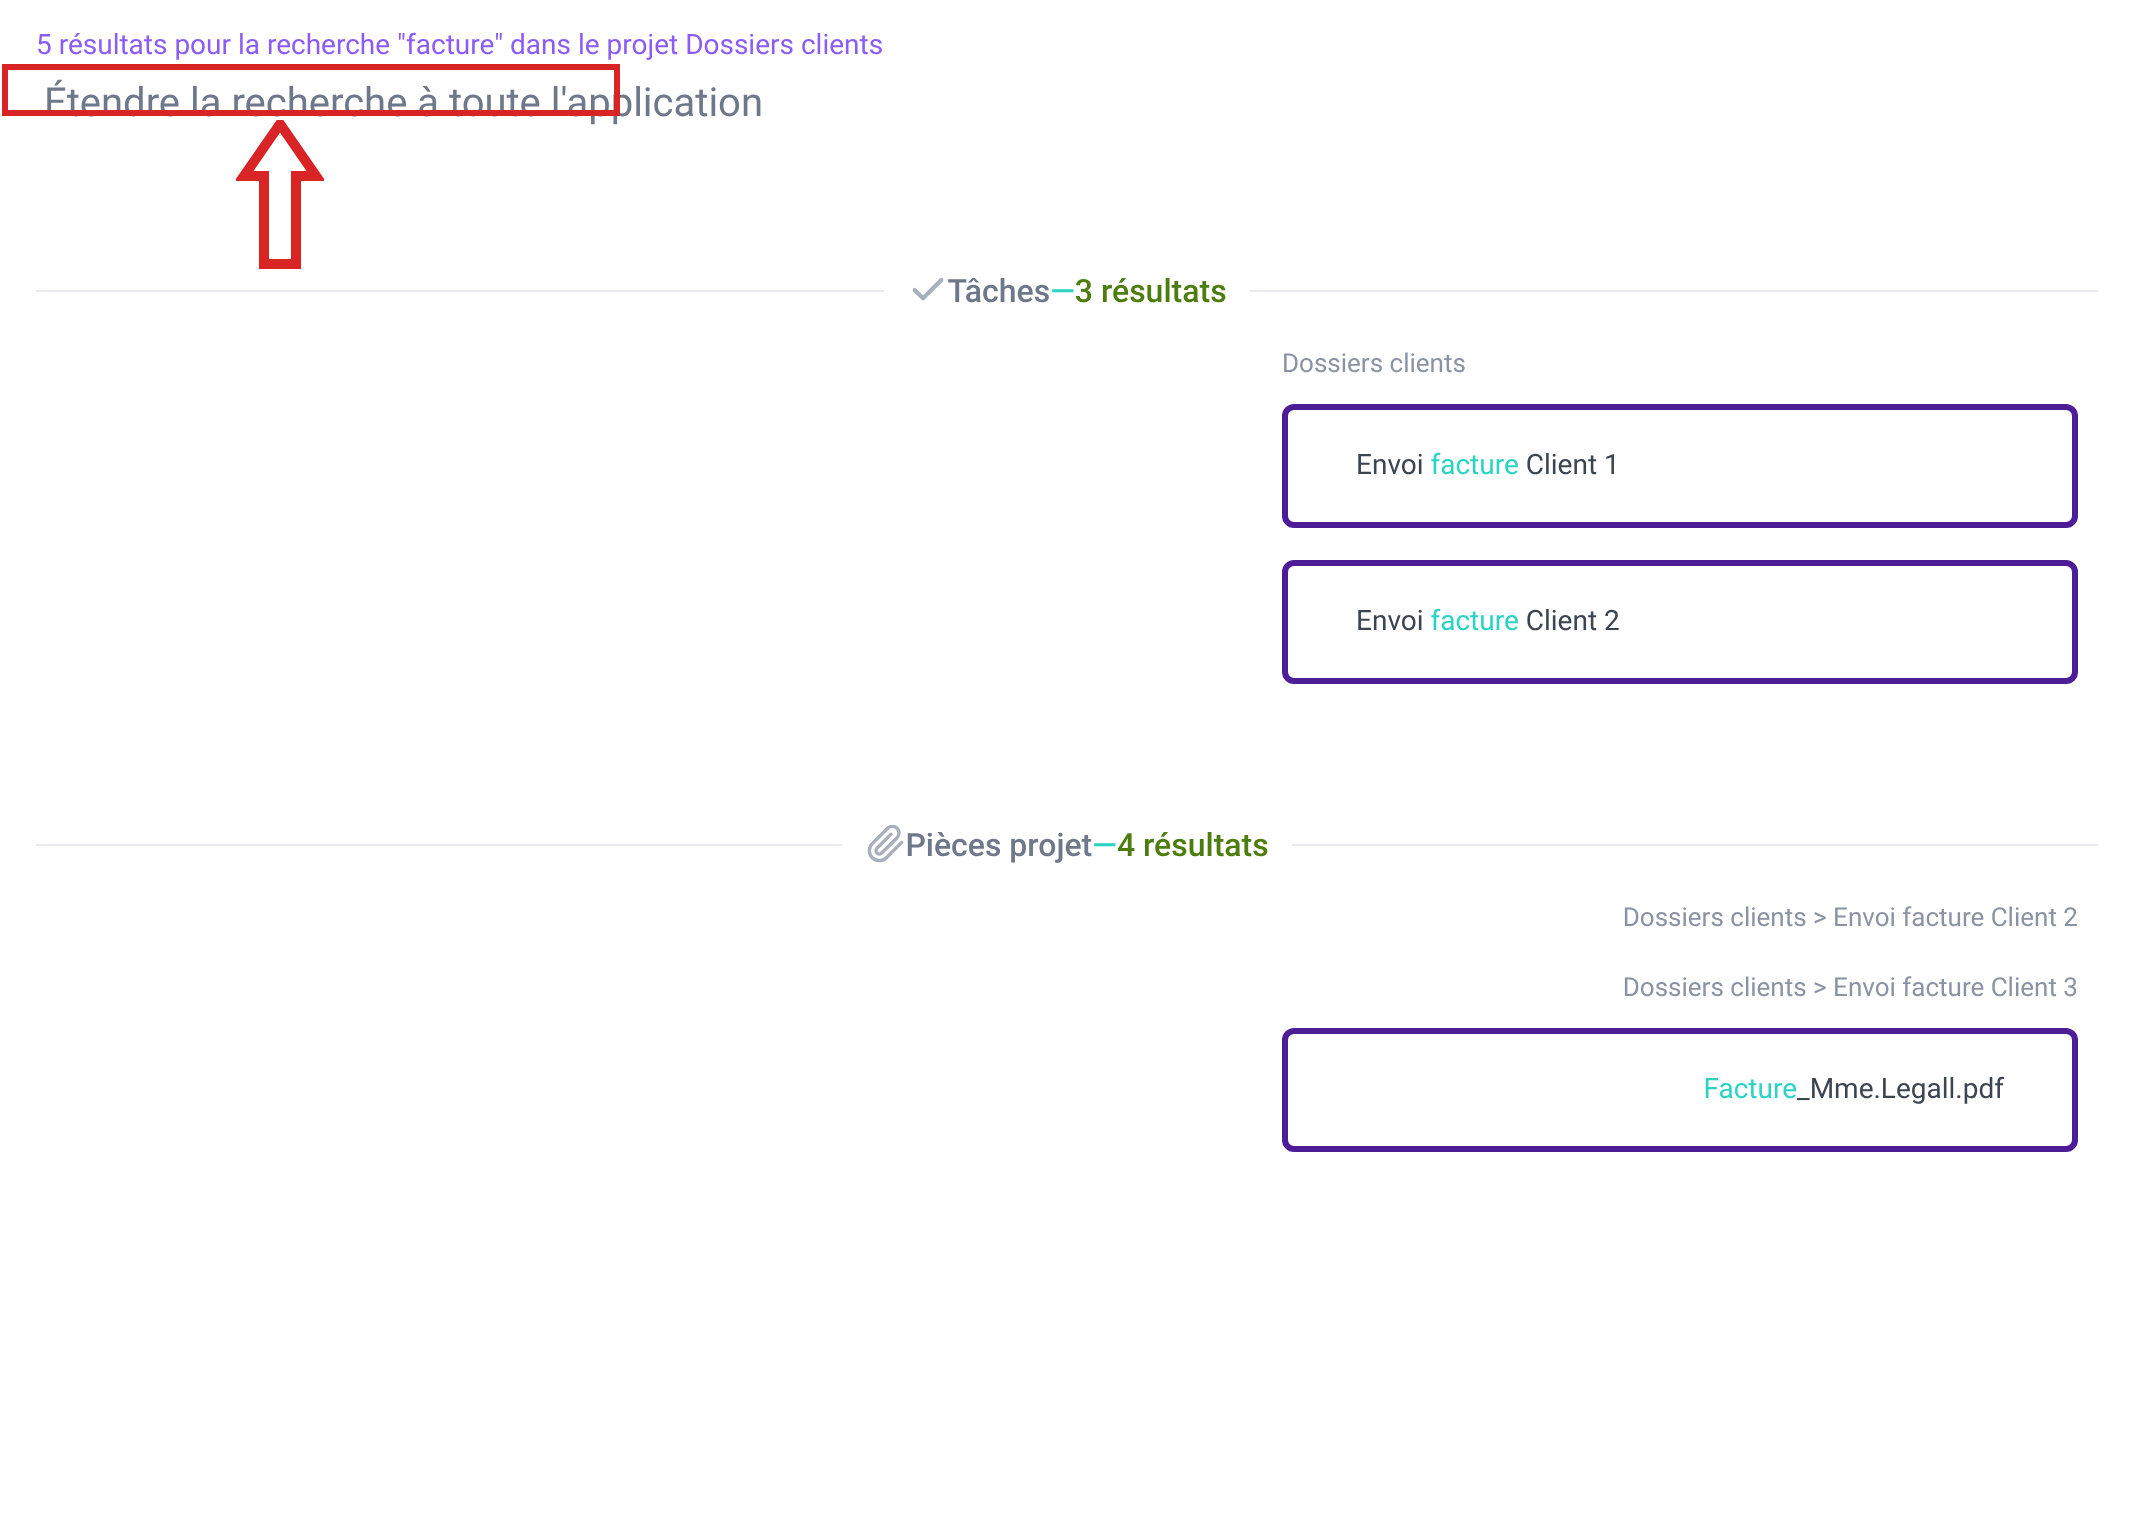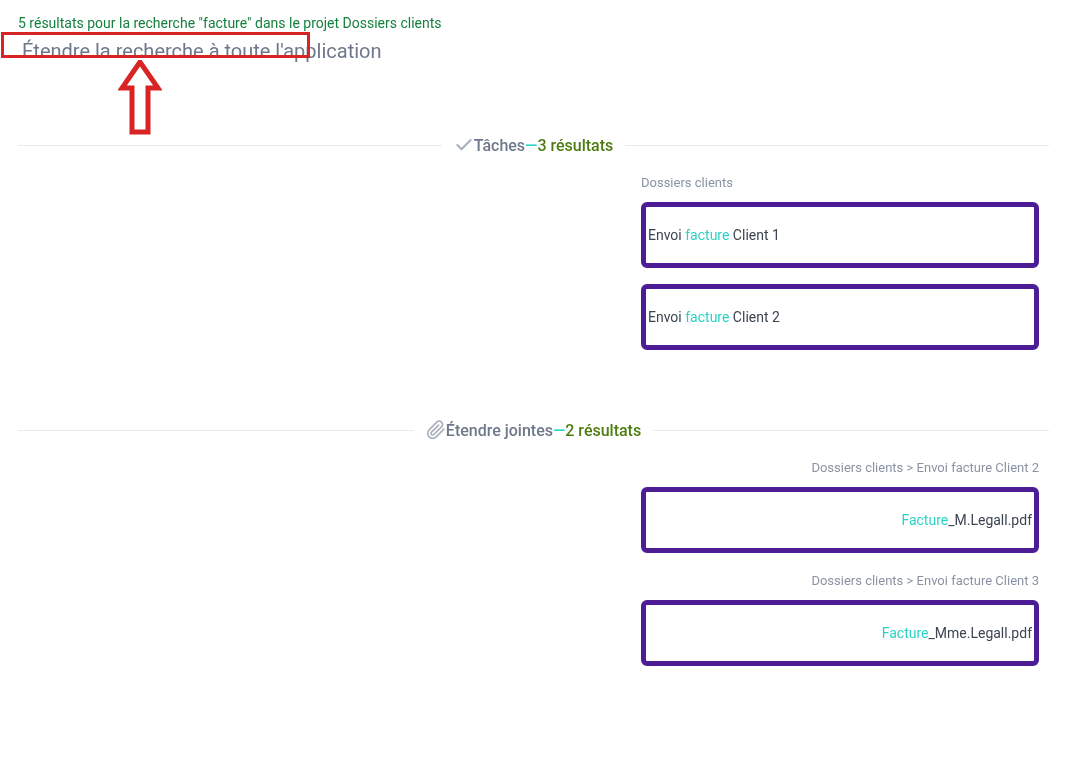--- a/index.html
+++ b/index.html
@@ -5,21 +5,21 @@
     * { box-sizing: border-box; margin: 0; padding: 0; }
     body {
       font-family: -apple-system, BlinkMacSystemFont, 'Segoe UI', Roboto, Arial, sans-serif;
       background: #ffffff;
       color: #3b4451;
       width: 1067px;
       padding: 15px 18px;
     }
     .header-line {
       font-size: 14px;
-      color: #15803d;
+      color: #8b5cf6;
       margin-bottom: 6px;
     }
     .expand-search {
       font-size: 20px;
       color: #6e788a;
       display: inline-block;
       padding: 2px 4px;
       cursor: pointer;
     }
     .red-box {
@@ -64,23 +64,23 @@
     .results-area {
       margin-left: 623px;
       width: 398px;
     }
     .group-label {
       font-size: 13px;
       color: #8a93a3;
       margin-bottom: 12px;
     }
     .card {
-      border: 5px solid #4c1d95;
+      border: 3px solid #4c1d95;
       border-radius: 6px;
-      padding: 20px 2px;
+      padding: 20px 34px;
       margin-bottom: 16px;
       font-size: 14px;
       cursor: pointer;
       color: #3b4451;
       background: #fff;
     }
     .card:last-child { margin-bottom: 0; }
     .hl { color: #2bd3c4; }
     .attach-group { margin-top: 4px; text-align: right; }
     .attach-block { margin-bottom: 20px; }
@@ -136,33 +136,30 @@
 
 <div class="section-container">
   <div class="section-divider">
     <div class="divider-line"></div>
     <div class="divider-label">
       <span class="divider-icon">
         <svg width="20" height="20" viewBox="0 0 24 24" fill="none" stroke="#a8b0bd" stroke-width="2" stroke-linecap="round" stroke-linejoin="round">
             <path d="M21.44 11.05l-9.19 9.19a6 6 0 0 1-8.49-8.49l9.19-9.19a4 4 0 0 1 5.66 5.66l-9.2 9.19a2 2 0 0 1-2.83-2.83l8.49-8.48"></path>
           </svg>
       </span>
-      <span class="divider-title">Étendre jointes</span>
+      <span class="divider-title">Pièces projet</span>
       <span class="divider-dash">—</span>
-      <span class="divider-count">2 résultats</span>
+      <span class="divider-count">4 résultats</span>
     </div>
     <div class="divider-line"></div>
   </div>
 
   <div class="results-area attach-group">
     <div class="attach-block">
       <div class="group-label">Dossiers clients &gt; Envoi facture Client 2</div>
-      <div class="card">
-        <span class="hl">Facture</span><span>_M.Legall.pdf</span>
-      </div>
     </div>
     <div class="attach-block">
       <div class="group-label">Dossiers clients &gt; Envoi facture Client 3</div>
       <div class="card">
         <span class="hl">Facture</span><span>_Mme.Legall.pdf</span>
       </div>
     </div>
   </div>
 </div>
 

